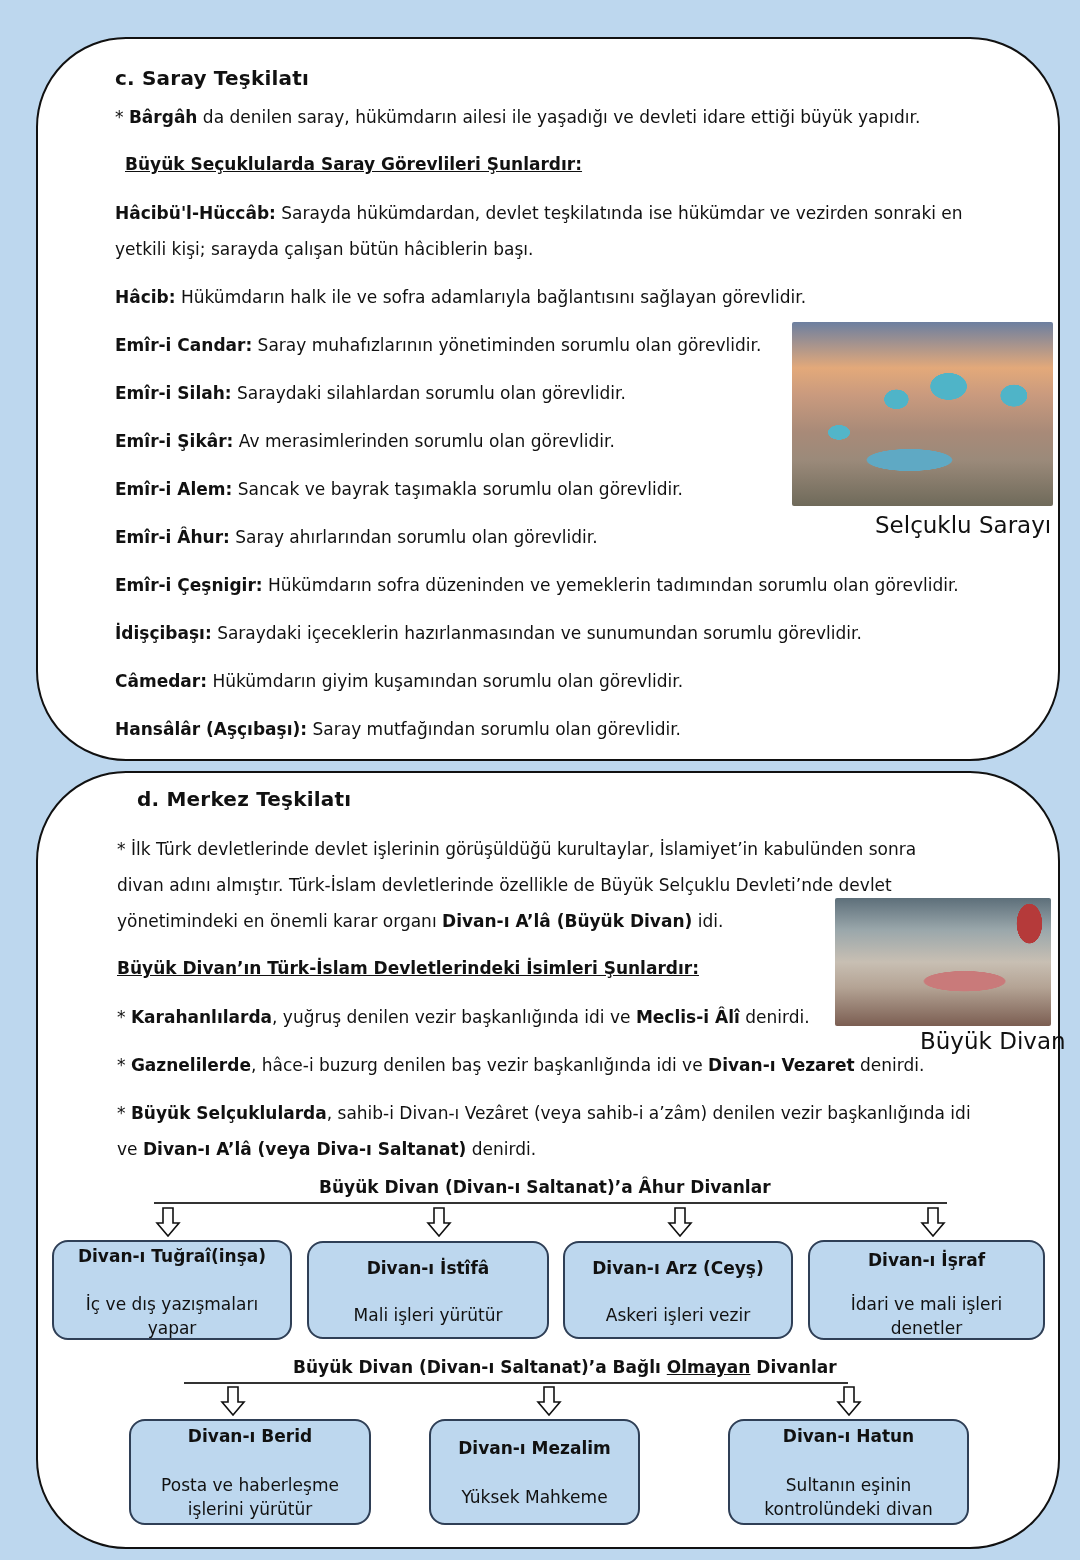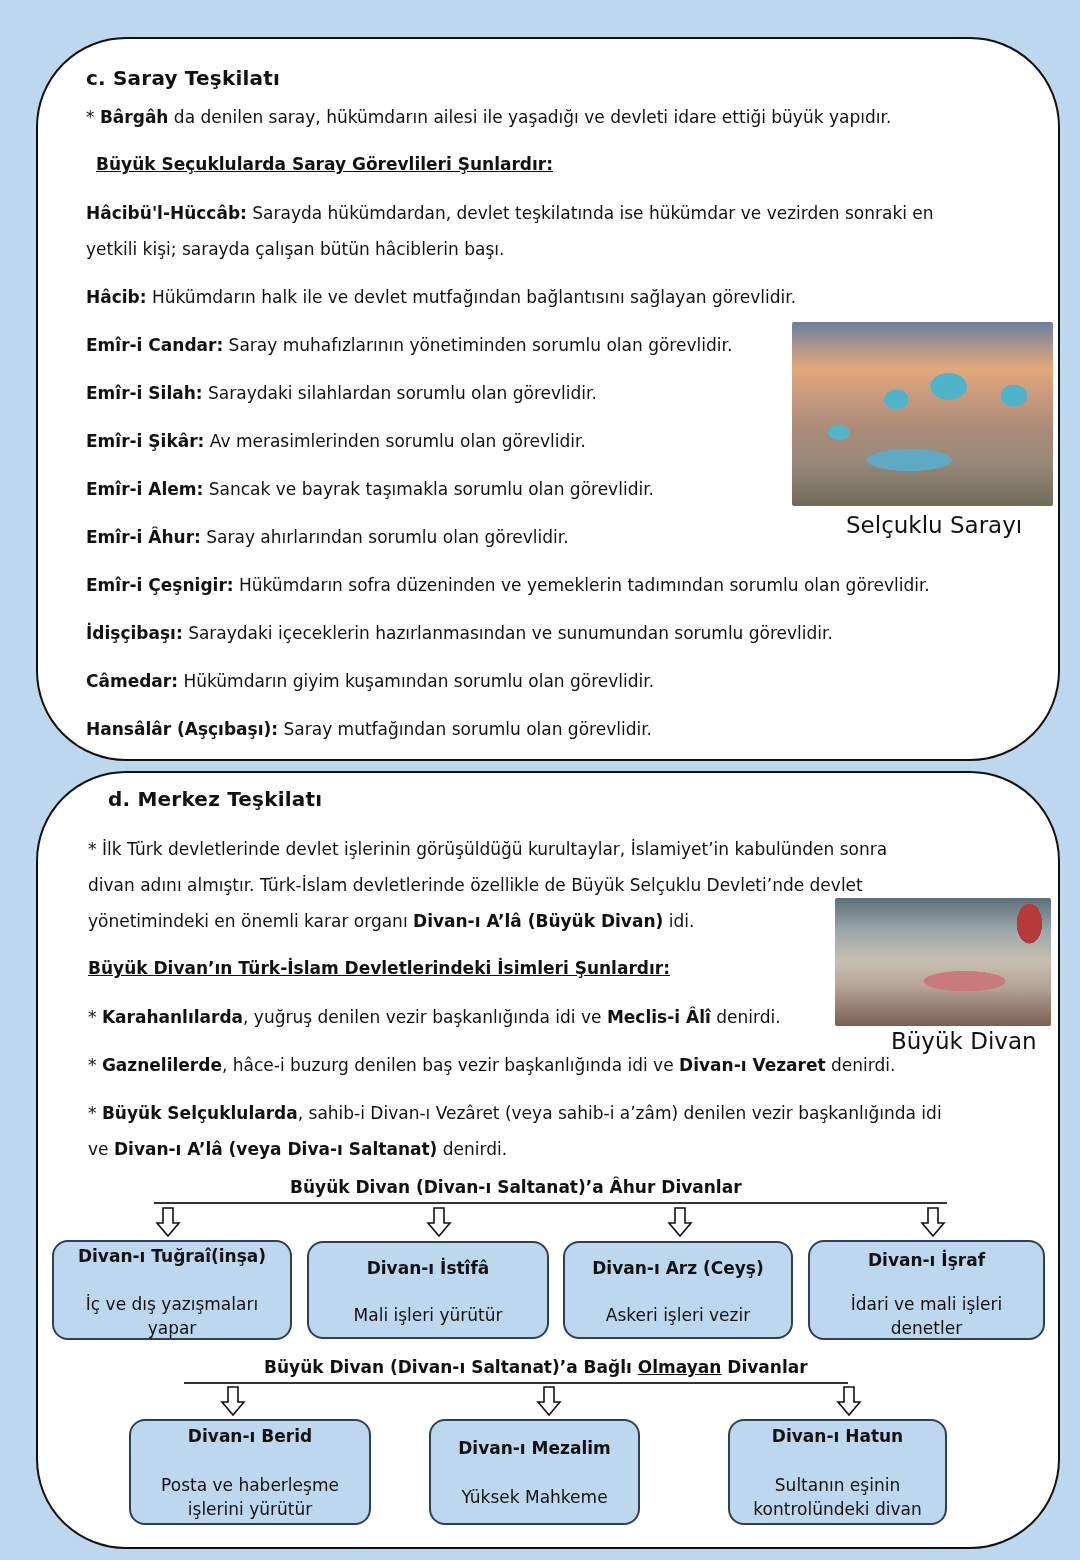--- a/index.html
+++ b/index.html
@@ -13,21 +13,21 @@
   }
   .card {
     position: absolute;
     background: #ffffff;
     border: 2.5px solid #111;
     border-radius: 90px;
   }
   #card-c { left: 36px; top: 37px; width: 1024px; height: 724px; }
   #card-d { left: 36px; top: 771px; width: 1024px; height: 778px; }
 
-  .abs { position: absolute; white-space: nowrap; }
+  .abs { position: absolute; white-space: nowrap; margin-left: 29px; }
   .h { font-weight: bold; font-size: 20px; letter-spacing: 0.2px; }
   .p { font-size: 17px; line-height: 22px; }
   .p b { font-weight: bold; }
   .sub { font-size: 17px; font-weight: bold; text-decoration: underline; }
 
   .photo {
     position: absolute;
     border-radius: 2px;
     overflow: hidden;
   }
@@ -70,21 +70,21 @@
 
 <div class="abs h" style="left:86px;top:66px;">c. Saray Teşkilatı</div>
 
 <div class="abs p" style="left:86px;top:106px;"><span>* </span><b>Bârgâh</b><span> da denilen saray, hükümdarın ailesi ile yaşadığı ve devleti idare ettiği büyük yapıdır.</span></div>
 
 <div class="abs sub" style="left:96px;top:154px;text-align:center;">Büyük Seçuklularda Saray Görevlileri Şunlardır:</div>
 
 <div class="abs p" style="left:86px;top:202px;"><b>Hâcibü'l-Hüccâb:</b><span> Sarayda hükümdardan, devlet teşkilatında ise hükümdar ve vezirden sonraki en</span></div>
 <div class="abs p" style="left:86px;top:238px;">yetkili kişi; sarayda çalışan bütün hâciblerin başı.</div>
 
-<div class="abs p" style="left:86px;top:286px;"><b>Hâcib:</b><span> Hükümdarın halk ile ve devlet mutfağından bağlantısını sağlayan görevlidir.</span></div>
+<div class="abs p" style="left:86px;top:286px;"><b>Hâcib:</b><span> Hükümdarın halk ile ve sofra adamlarıyla bağlantısını sağlayan görevlidir.</span></div>
 
 <div class="abs p" style="left:86px;top:334px;"><b>Emîr-i Candar:</b><span> Saray muhafızlarının yönetiminden sorumlu olan görevlidir.</span></div>
 
 <div class="abs p" style="left:86px;top:382px;"><b>Emîr-i Silah:</b><span> Saraydaki silahlardan sorumlu olan görevlidir.</span></div>
 
 <div class="abs p" style="left:86px;top:430px;"><b>Emîr-i Şikâr:</b><span> Av merasimlerinden sorumlu olan görevlidir.</span></div>
 
 <div class="abs p" style="left:86px;top:478px;"><b>Emîr-i Alem:</b><span> Sancak ve bayrak taşımakla sorumlu olan görevlidir.</span></div>
 
 <div class="abs p" style="left:86px;top:526px;"><b>Emîr-i Âhur:</b><span> Saray ahırlarından sorumlu olan görevlidir.</span></div>
@@ -170,17 +170,17 @@
 
 <div class="box" style="left:129px;top:1419px;width:242px;height:106px;">
   <div class="t" style="top:5px;">Divan-ı Berid</div>
   <div class="d" style="top:52px;">Posta ve haberleşme</div>
   <div class="d" style="top:76px;text-align:center;">işlerini yürütür</div>
 </div>
 <div class="box" style="left:429px;top:1419px;width:211px;height:106px;">
   <div class="t" style="top:17px;">Divan-ı Mezalim</div>
   <div class="d" style="top:64px;">Yüksek Mahkeme</div>
 </div>
-<div class="box" style="left:728px;top:1419px;width:219px;height:106px;">
+<div class="box" style="left:728px;top:1419px;width:241px;height:106px;">
   <div class="t" style="top:5px;">Divan-ı Hatun</div>
   <div class="d" style="top:52px;">Sultanın eşinin</div>
   <div class="d" style="top:76px;">kontrolündeki divan</div>
 </div>
 
 </body></html>

